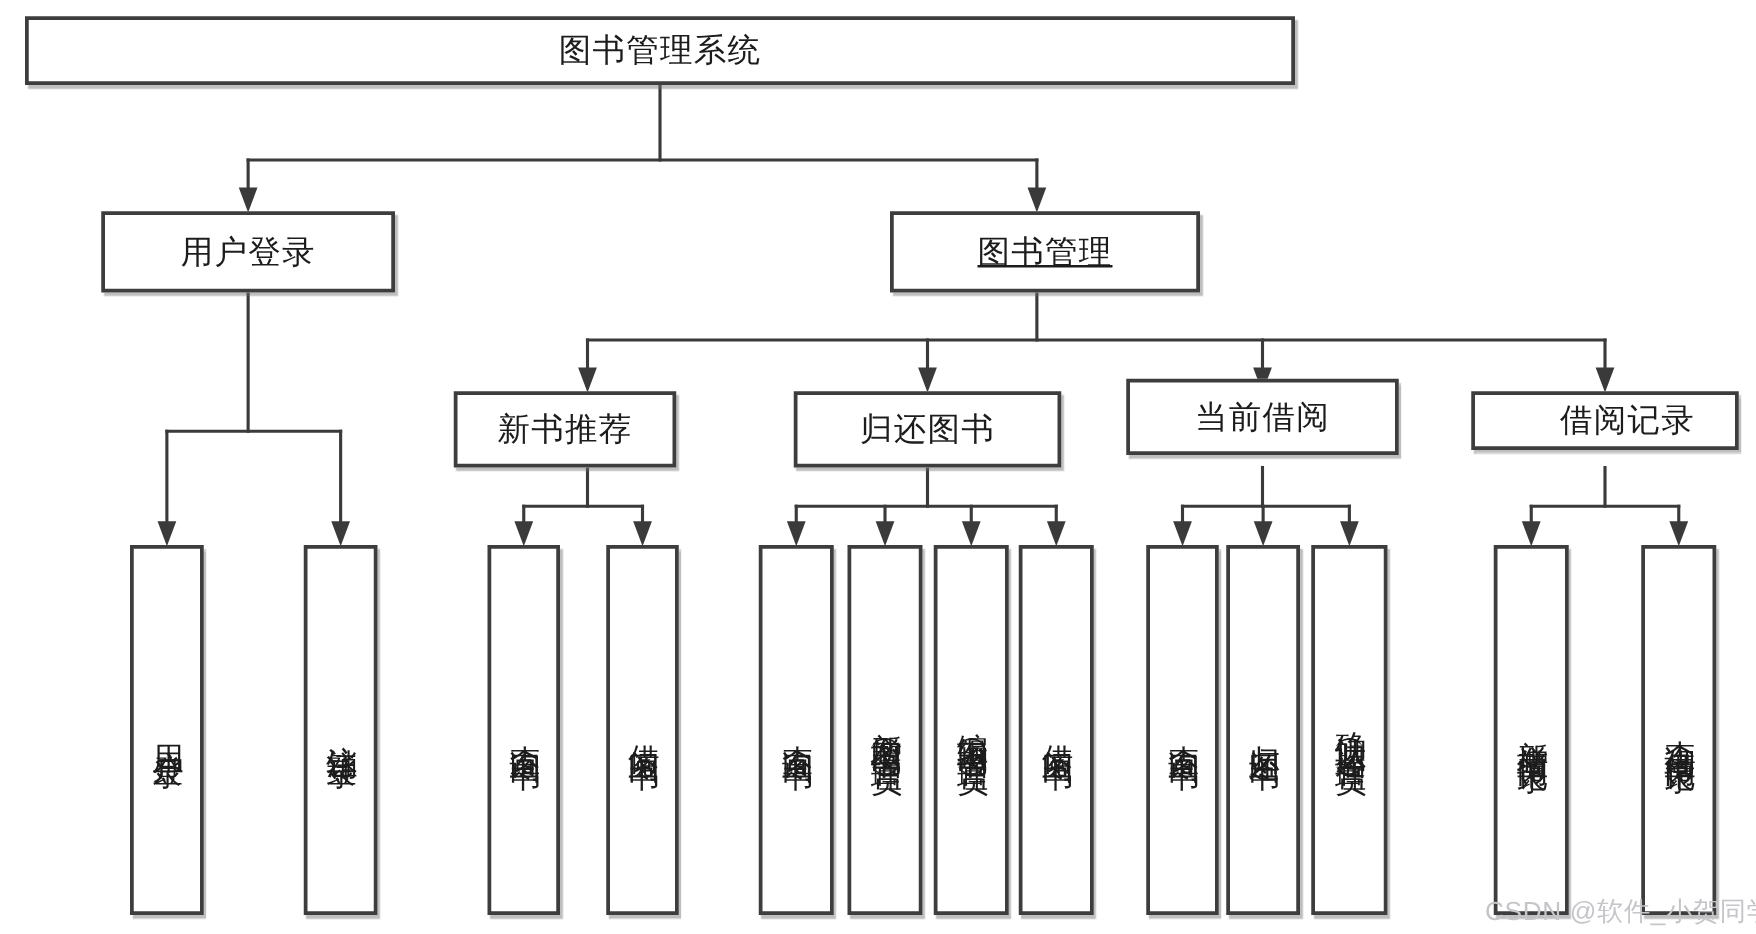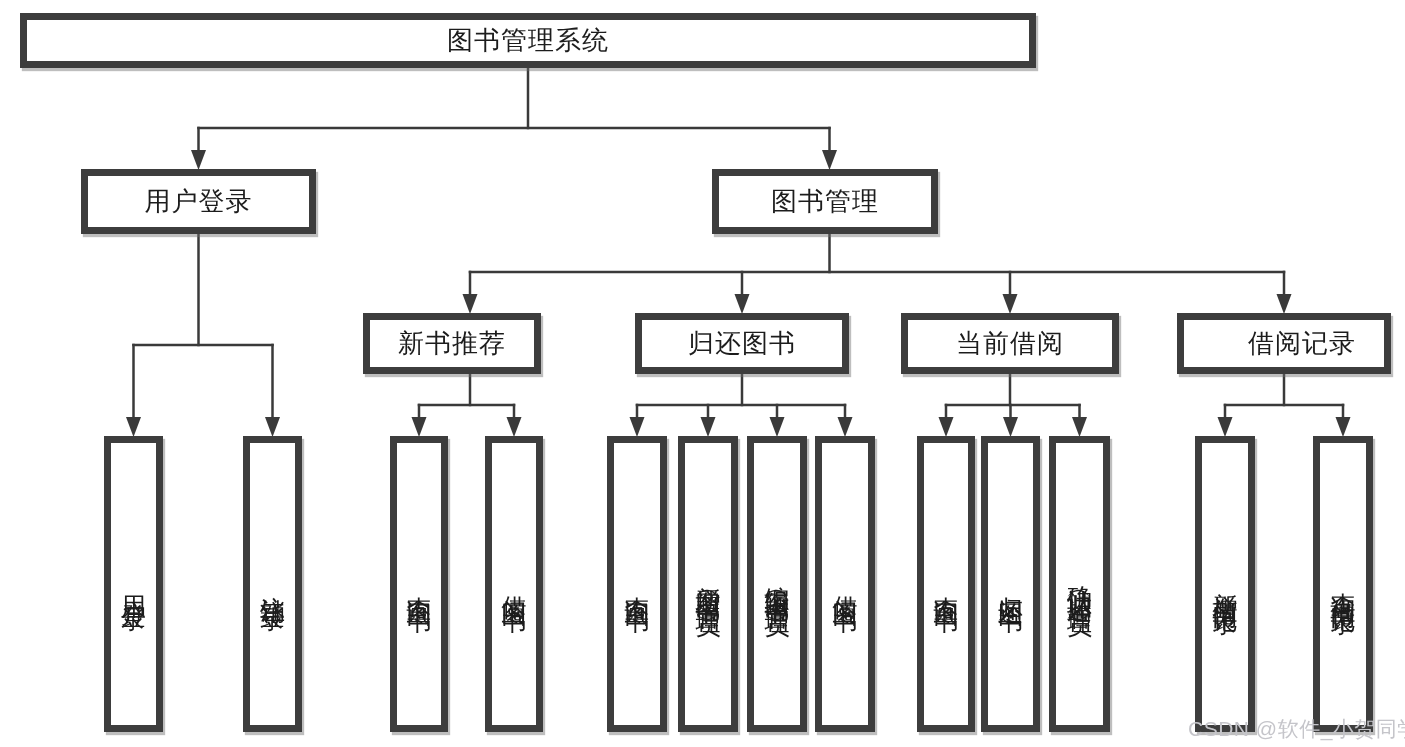--- a/index.html
+++ b/index.html
@@ -20,21 +20,21 @@
     left: 0;
     top: 0;
     width: 1405px;
     height: 747px;
     z-index: 1;
   }
   .node {
     position: absolute;
     box-sizing: border-box;
     background: #ffffff;
-    border: 7px solid #fca5a5;
+    border: 3px solid #fca5a5;
     box-shadow: 2px 3px 1px rgba(110,110,110,0.45);
     display: flex;
     align-items: center;
     justify-content: center;
     color: #1c1c1c;
     z-index: 2;
   }
   .node.h .lbl {
     font-size: 26px;
     letter-spacing: 1px;
@@ -117,33 +117,33 @@
       <line x1="1343" y1="405" x2="1343" y2="422" stroke="#3a3a3a" stroke-width="2.5" stroke-linecap="square"></line>
       <polygon points="1335.5,417 1350.5,417 1343,437" fill="#3a3a3a"></polygon>
     </svg>
   <div id="nodes">
       <div class="node h" style="left: 20px; top: 13px; width: 1016px; height: 55px; border-color: rgb(61, 61, 61);">
         <span class="lbl">图书管理系统</span>
       </div>
       <div class="node h" style="left: 81px; top: 169px; width: 235px; height: 65px; border-color: rgb(61, 61, 61);">
         <span class="lbl">用户登录</span>
       </div>
-      <div class="node h" style="left: 712px; top: 169px; width: 226px; height: 65px; border-color: rgb(61, 61, 61);">
+      <div class="node h" style="left: 712px; top: 169px; width: 248px; height: 65px; border-color: rgb(61, 61, 61); text-decoration: underline;">
         <span class="lbl">图书管理</span>
       </div>
       <div class="node h" style="left: 363px; top: 313px; width: 178px; height: 61px; border-color: rgb(61, 61, 61);">
         <span class="lbl">新书推荐</span>
       </div>
       <div class="node h" style="left: 635px; top: 313px; width: 214px; height: 61px; border-color: rgb(61, 61, 61);">
         <span class="lbl">归还图书</span>
       </div>
-      <div class="node h" style="left: 901px; top: 313px; width: 218px; height: 61px; border-color: rgb(61, 61, 61);">
+      <div class="node h" style="left: 901px; top: 303px; width: 218px; height: 61px; border-color: rgb(61, 61, 61);">
         <span class="lbl">当前借阅</span>
       </div>
-      <div class="node h" style="left: 1177px; top: 313px; width: 214px; height: 61px; border-color: rgb(61, 61, 61); padding-left: 36px;">
+      <div class="node h" style="left: 1177px; top: 313px; width: 214px; height: 47px; border-color: rgb(61, 61, 61); padding-left: 36px;">
         <span class="lbl">借阅记录</span>
       </div>
       <div class="node v" style="left: 104px; top: 436px; width: 59px; height: 296px; border-color: rgb(61, 61, 61);">
         <span class="lbl">用户登录</span>
       </div>
       <div class="node v" style="left: 243px; top: 436px; width: 59px; height: 296px; border-color: rgb(61, 61, 61);">
         <span class="lbl">注销登录</span>
       </div>
       <div class="node v" style="left: 390px; top: 436px; width: 58px; height: 296px; border-color: rgb(61, 61, 61);">
         <span class="lbl">查询图书</span>

